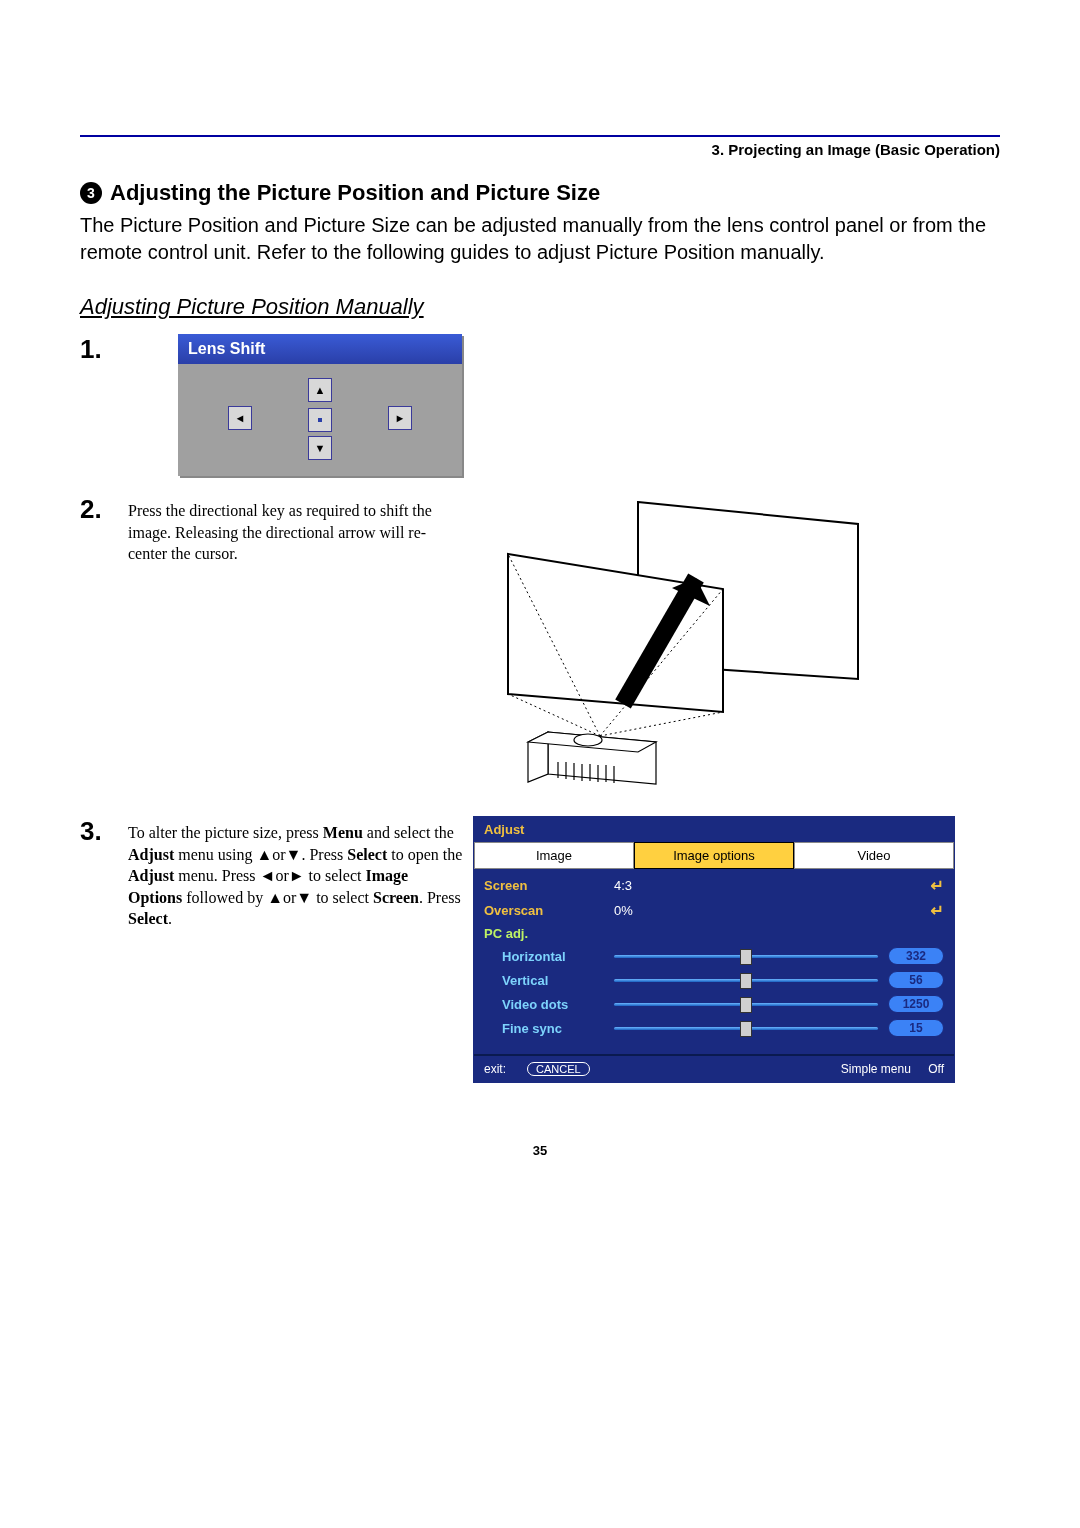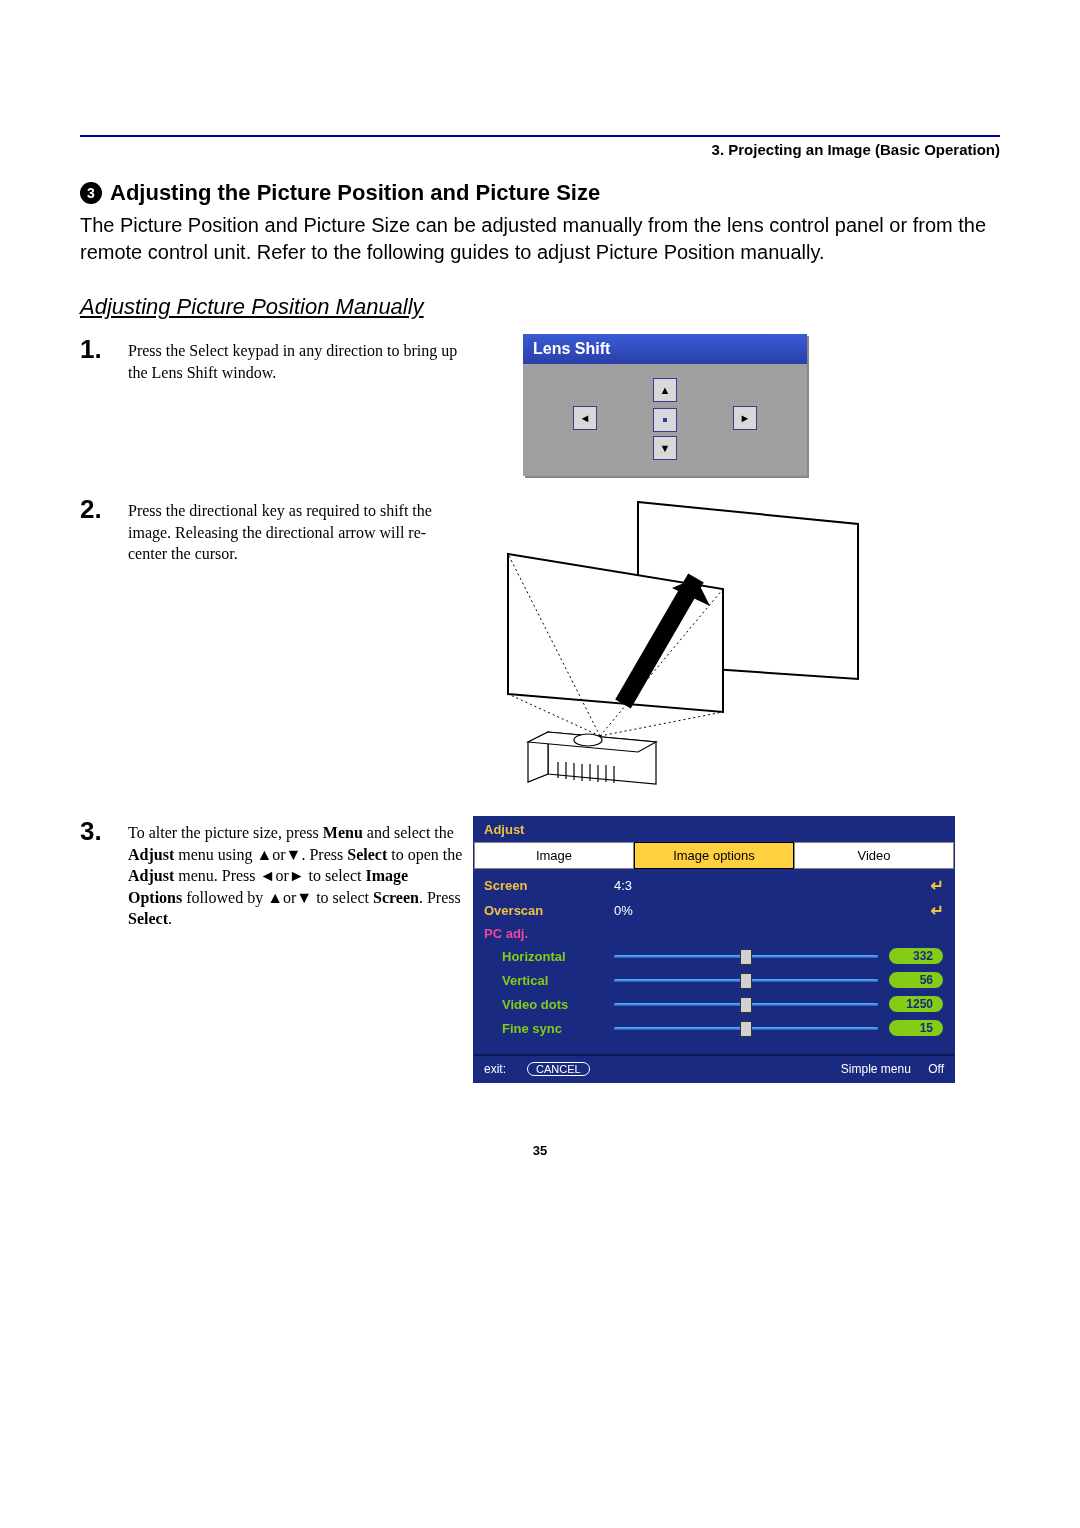--- a/index.html
+++ b/index.html
@@ -179,45 +179,45 @@
     padding: 3px 0;
     font-weight: bold;
     color: #f0c040;
     font-size: 13px;
   }
   .osd-row.no-val { color: #fff; }
   .osd-row .label { flex: 0 0 130px; }
   .osd-row .val   { flex: 0 0 70px; color:#fff; font-weight:normal; }
   .osd-row .enter { margin-left:auto; color:#f0c040; font-size:16px; }
   .osd-sub { padding-left: 18px; }
-  .osd-sub .label { flex: 0 0 112px; color:#84cc16; }
+  .osd-sub .label { flex: 0 0 112px; color:#7dd3fc; }
   .slider-track {
     flex: 1;
     height: 8px;
     position: relative;
     margin-right: 10px;
   }
   .slider-track .bar {
     position:absolute; top:3px; left:0; right:0; height:3px;
     background: linear-gradient(#6bb6ff,#1a60c0);
     border-radius:2px;
   }
   .slider-track .thumb {
     position:absolute; top:-3px; width:10px; height:14px;
     background:#d0d0d0; border:1px solid #333;
     transform: translateX(-50%);
   }
   .badge {
-    background:#84cc16; color:#1a2a80;
+    background:#3b82f6; color:#1a2a80;
     border-radius: 10px;
     padding: 1px 10px;
     font-weight:bold;
     font-size:12px;
     min-width: 34px;
-    text-align:right;
+    text-align:center;
     border: 1px solid #1a2a80;
   }
   .osd-footer {
     background:#1a2a80;
     display:flex;
     align-items:center;
     padding: 6px 10px;
     font-size:12px;
     border-top: 2px solid #0a1a50;
     gap: 15px;
@@ -252,21 +252,20 @@
 
   <div class="intro">The Picture Position and Picture Size can be adjusted manually from the lens control panel or from the remote control unit. Refer to the following guides to adjust Picture Position manually.</div>
 
   <div class="subheading">Adjusting Picture Position Manually</div>
 
   <div class="steps">
 
     <div class="step">
       <div class="step-num">1.</div>
       <div class="step-body">
-        <div class="step-text">Press the Select keypad in any direction to bring up the Lens Shift window.</div>
         <div class="step-figure">
           <div class="lens-shift">
             <div class="lens-shift-title">Lens Shift</div>
             <div class="lens-shift-body">
               <div class="ls-row">
                 <span class="ls-btn">▲</span>
               </div>
               <div class="ls-row">
                 <span class="ls-btn">◄</span>
                 <span class="ls-center">
@@ -342,21 +341,21 @@
                 <span class="label">Screen</span>
                 <span class="val">4:3</span>
                 <span class="enter">↵</span>
               </div>
               <div class="osd-row">
                 <span class="label">Overscan</span>
                 <span class="val">0%</span>
                 <span class="enter">↵</span>
               </div>
               <div class="osd-row no-val">
-                <span class="label" style="color:#ec4899">PC adj.</span>
+                <span class="label" style="color:#bef264">PC adj.</span>
               </div>
               <div class="osd-row osd-sub">
                 <span class="label">Horizontal</span>
                 <span class="slider-track">
                   <span class="bar"></span>
                     <span class="thumb" style="left:50%"></span>
                 </span>
                 <span class="badge">332</span>
               </div>
               <div class="osd-row osd-sub">

